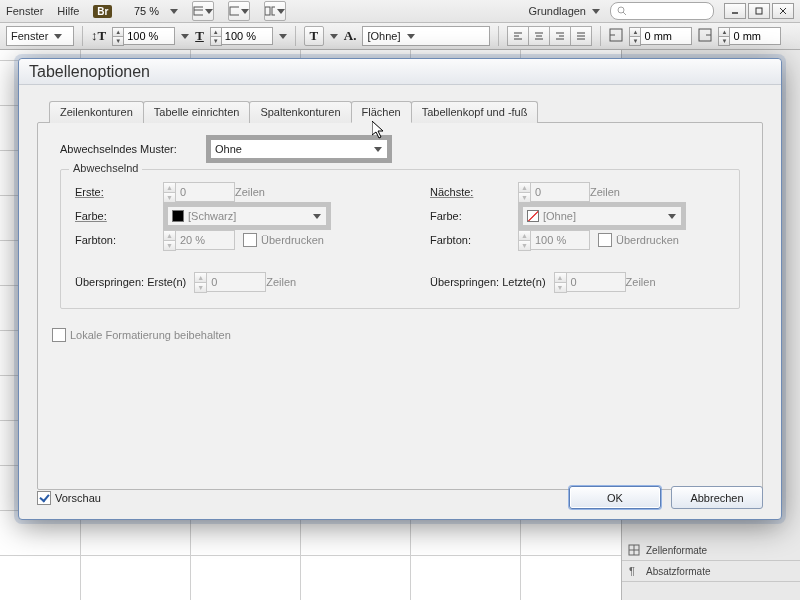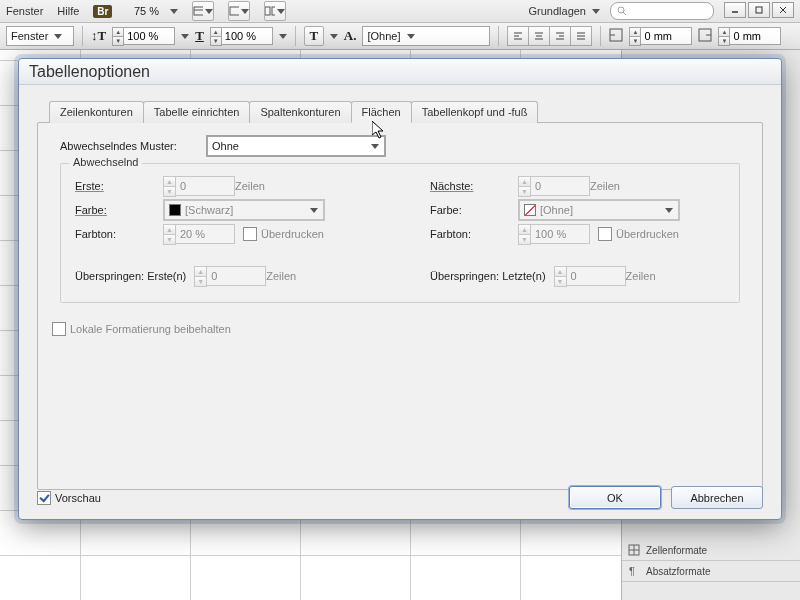--- a/index.html
+++ b/index.html
@@ -4,21 +4,21 @@
 <style>
 html,body{margin:0;padding:0;font-family:"Segoe UI",Tahoma,sans-serif;font-size:11px;color:#222;background:#e9e9e9;width:800px;height:600px;overflow:hidden}
 .top-menu{height:22px;background:linear-gradient(#f2f2f2,#e5e5e5);border-bottom:1px solid #bcbcbc;display:flex;align-items:center;padding:0 6px;gap:14px}
 .top-menu .mi{color:#333}
 .top-menu .br{background:#5b4a1e;color:#fff;font-weight:bold;padding:1px 4px;border-radius:2px;font-size:10px}
 .top-menu .zoom{display:flex;align-items:center;gap:4px}
 .top-menu .zoom span.pct{min-width:40px;text-align:center}
 .tri{width:0;height:0;border-left:4px solid transparent;border-right:4px solid transparent;border-top:5px solid #555;display:inline-block}
 .tool-ico{width:20px;height:18px;border:1px solid #aeaeae;background:linear-gradient(#fdfdfd,#ececec);border-radius:2px;display:flex;align-items:center;justify-content:center;position:relative}
 .tool-ico svg{display:block}
-.top-right{margin-left:auto;display:flex;gap:10px}
+.top-right{margin-left:auto;display:flex;align-items:center;gap:10px}
 .wsdd{display:flex;align-items:center;gap:6px;color:#333}
 .search{width:90px;height:16px;border:1px solid #a8a8a8;background:#fff;border-radius:8px;display:flex;align-items:center;padding:0 6px}
 .search svg{opacity:.6}
 .winbtns{display:flex;gap:2px}
 .winbtns div{width:20px;height:14px;border:1px solid #9c9c9c;background:linear-gradient(#fdfdfd,#e6e6e6);display:flex;align-items:center;justify-content:center}
 .ctrlbar{height:26px;background:linear-gradient(#f3f3f3,#e3e3e3);border-bottom:1px solid #b0b0b0;display:flex;align-items:center;padding:0 6px;gap:6px}
 .dd{height:18px;border:1px solid #a6a6a6;background:#fff;display:flex;align-items:center;padding:0 4px;gap:4px}
 .dd .tri{margin-left:2px}
 .vbar{width:1px;height:20px;background:#bcbcbc;margin:0 2px}
 .icoT{font-family:Georgia,serif;font-weight:bold;font-size:13px}
@@ -39,21 +39,21 @@
 .dlg{position:absolute;left:18px;top:58px;width:762px;height:460px;background:#efefef;border:1px solid #6e8bb5;border-radius:4px;box-shadow:0 6px 30px rgba(0,0,0,.45),0 0 0 4px rgba(120,150,200,.25)}
 .dlg .titlebar{height:25px;background:linear-gradient(#fbfbfc,#e6e9ee);border-bottom:1px solid #c9cdd3;border-radius:4px 4px 0 0;display:flex;align-items:center;padding:0 10px;color:#333;font-size:16px}
 .dlg .body{position:absolute;inset:25px 0 0 0;padding:16px 18px 12px}
 .tabs{display:flex;position:relative;z-index:2;margin-left:12px}
 .tab{border:1px solid #b8b8b8;border-bottom:none;background:linear-gradient(#f6f6f6,#eaeaea);padding:4px 10px;margin-right:-1px;color:#333;border-radius:3px 3px 0 0;position:relative;top:1px}
 .tab.active{background:#f1f1f1;border-bottom:1px solid #f1f1f1;z-index:3}
 .tabpane{border:1px solid #b8b8b8;background:#f1f1f1;height:342px;border-radius:2px;padding:12px 22px;position:relative}
 .row{display:flex;align-items:center;margin-bottom:6px}
 .lbl{text-align:left;padding-right:6px;color:#222}
 .lblU{text-decoration:underline;text-decoration-color:#888}
-.combo{height:18px;border:2px solid #a3a3a3;background:#fff;display:flex;align-items:center;padding:0 4px;position:relative}
+.combo{height:18px;border:5px solid #a3a3a3;background:#fff;display:flex;align-items:center;padding:0 4px;position:relative}
 .combo .tri{position:absolute;right:5px}
 .combo.dis{background:#f3f3f3;color:#7d7d7d;border-color:#c4c4c4}
 .group{border:1px solid #cfcfcf;border-radius:2px;padding:10px 14px 14px;margin-top:4px;position:relative}
 .group .gt{position:absolute;top:-8px;left:8px;background:#f1f1f1;padding:0 4px;color:#333}
 .cols{display:flex;gap:60px}
 .col{flex:1}
 .frow{display:flex;align-items:center;height:24px}
 .frow .lbl{width:82px}
 .sw{width:10px;height:10px;border:1px solid #777;display:inline-block;margin-right:4px}
 .sw.black{background:#000}

